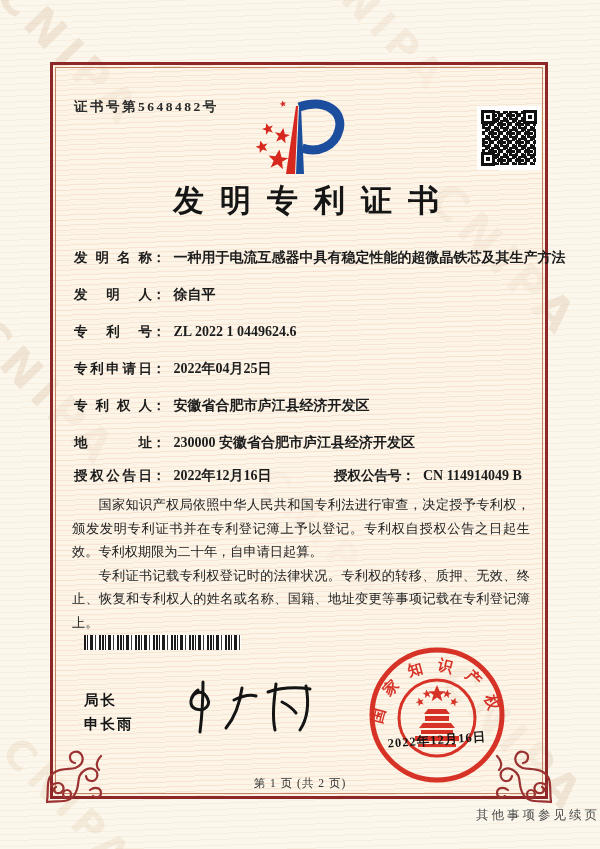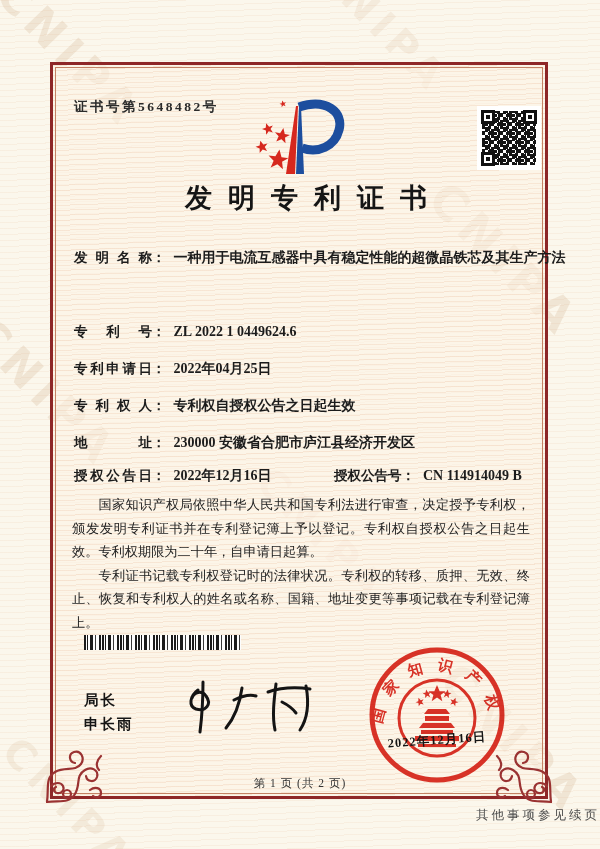--- a/index.html
+++ b/index.html
@@ -36,21 +36,21 @@
   .logo { position:absolute; left:236px; top:98px; width:115px; height:78px; }
   .qr { position:absolute; left:477px; top:106px; width:64px; height:64px; background:#fff; }
   .qr-pattern { position:absolute; inset:5px;
     background:
       repeating-conic-gradient(#141414 0% 25%, rgba(0,0,0,0) 0% 50%) 0 0/6px 6px,
       repeating-conic-gradient(#141414 0% 25%, rgba(0,0,0,0) 0% 50%) 3px 2px/9px 9px; }
   .qr-f { position:absolute; width:14px; height:14px; border:3px solid #111; background:#fff; }
   .qr-f::after { content:""; position:absolute; inset:2px; background:#111; }
   .qr-tl { left:4px; top:4px; } .qr-tr { right:4px; top:4px; } .qr-bl { left:4px; bottom:4px; }
   .title { position:absolute; left:12px; right:0; top:180px; text-align:center;
-           font-size:27px; letter-spacing:16px; text-indent:16px; font-weight:600; color:#151515; }
+           font-size:31px; letter-spacing:16px; text-indent:16px; font-weight:600; color:#151515; }
   
   .frow { position:absolute; left:74px; white-space:nowrap; font-size:13.5px; color:#1c1c1c; }
   .r0 { top:249px; } .r1 { top:286px; } .r2 { top:323px; } .r3 { top:360px; }
   .r4 { top:397px; } .r5 { top:434px; } .r6 { top:467px; width:452px; }
   .flabel { display:inline-block; width:78px; text-align:justify; text-align-last:justify;
             font-weight:bold; vertical-align:top; }
   .fcolon { font-weight:bold; margin-right:8px; }
   .fvalue { font-weight:600; font-size:14px; }
   .gg2 { position:absolute; left:241px; top:0; white-space:nowrap;margin-left:19px; }
   .gg2 .flabel2 { font-weight:bold; }
@@ -140,28 +140,31 @@
     <div class="qr-f qr-tl"></div>
     <div class="qr-f qr-tr"></div>
     <div class="qr-f qr-bl"></div>
   </div>
 
   <div class="title">发明专利证书</div>
 
   <div class="frow r0">
     <span class="flabel">发明名称</span><span class="fcolon">：</span><span class="fvalue">一种用于电流互感器中具有稳定性能的超微晶铁芯及其生产方法</span>
   </div>
+  <div class="frow r1">
+    <span class="flabel">发明人</span><span class="fcolon">：</span><span class="fvalue">徐自平</span>
+  </div>
   <div class="frow r2">
     <span class="flabel">专利号</span><span class="fcolon">：</span><span class="fvalue">ZL 2022 1 0449624.6</span>
   </div>
   <div class="frow r3">
     <span class="flabel">专利申请日</span><span class="fcolon">：</span><span class="fvalue">2022年04月25日</span>
   </div>
   <div class="frow r4">
-    <span class="flabel">专利权人</span><span class="fcolon">：</span><span class="fvalue">专利权自授权公告之日起生效</span>
+    <span class="flabel">专利权人</span><span class="fcolon">：</span><span class="fvalue">安徽省合肥市庐江县经济开发区</span>
   </div>
   <div class="frow r5">
     <span class="flabel">地址</span><span class="fcolon">：</span><span class="fvalue">230000 安徽省合肥市庐江县经济开发区</span>
   </div>
   <div class="frow r6">
     <span>
       <span class="flabel">授权公告日</span><span class="fcolon">：</span><span class="fvalue">2022年12月16日</span>
     </span>
     <span class="gg2">
       <span class="flabel2 fcolon" style="margin-right:0">授权公告号</span><span class="fcolon">：</span><span class="fvalue">CN 114914049 B</span>

